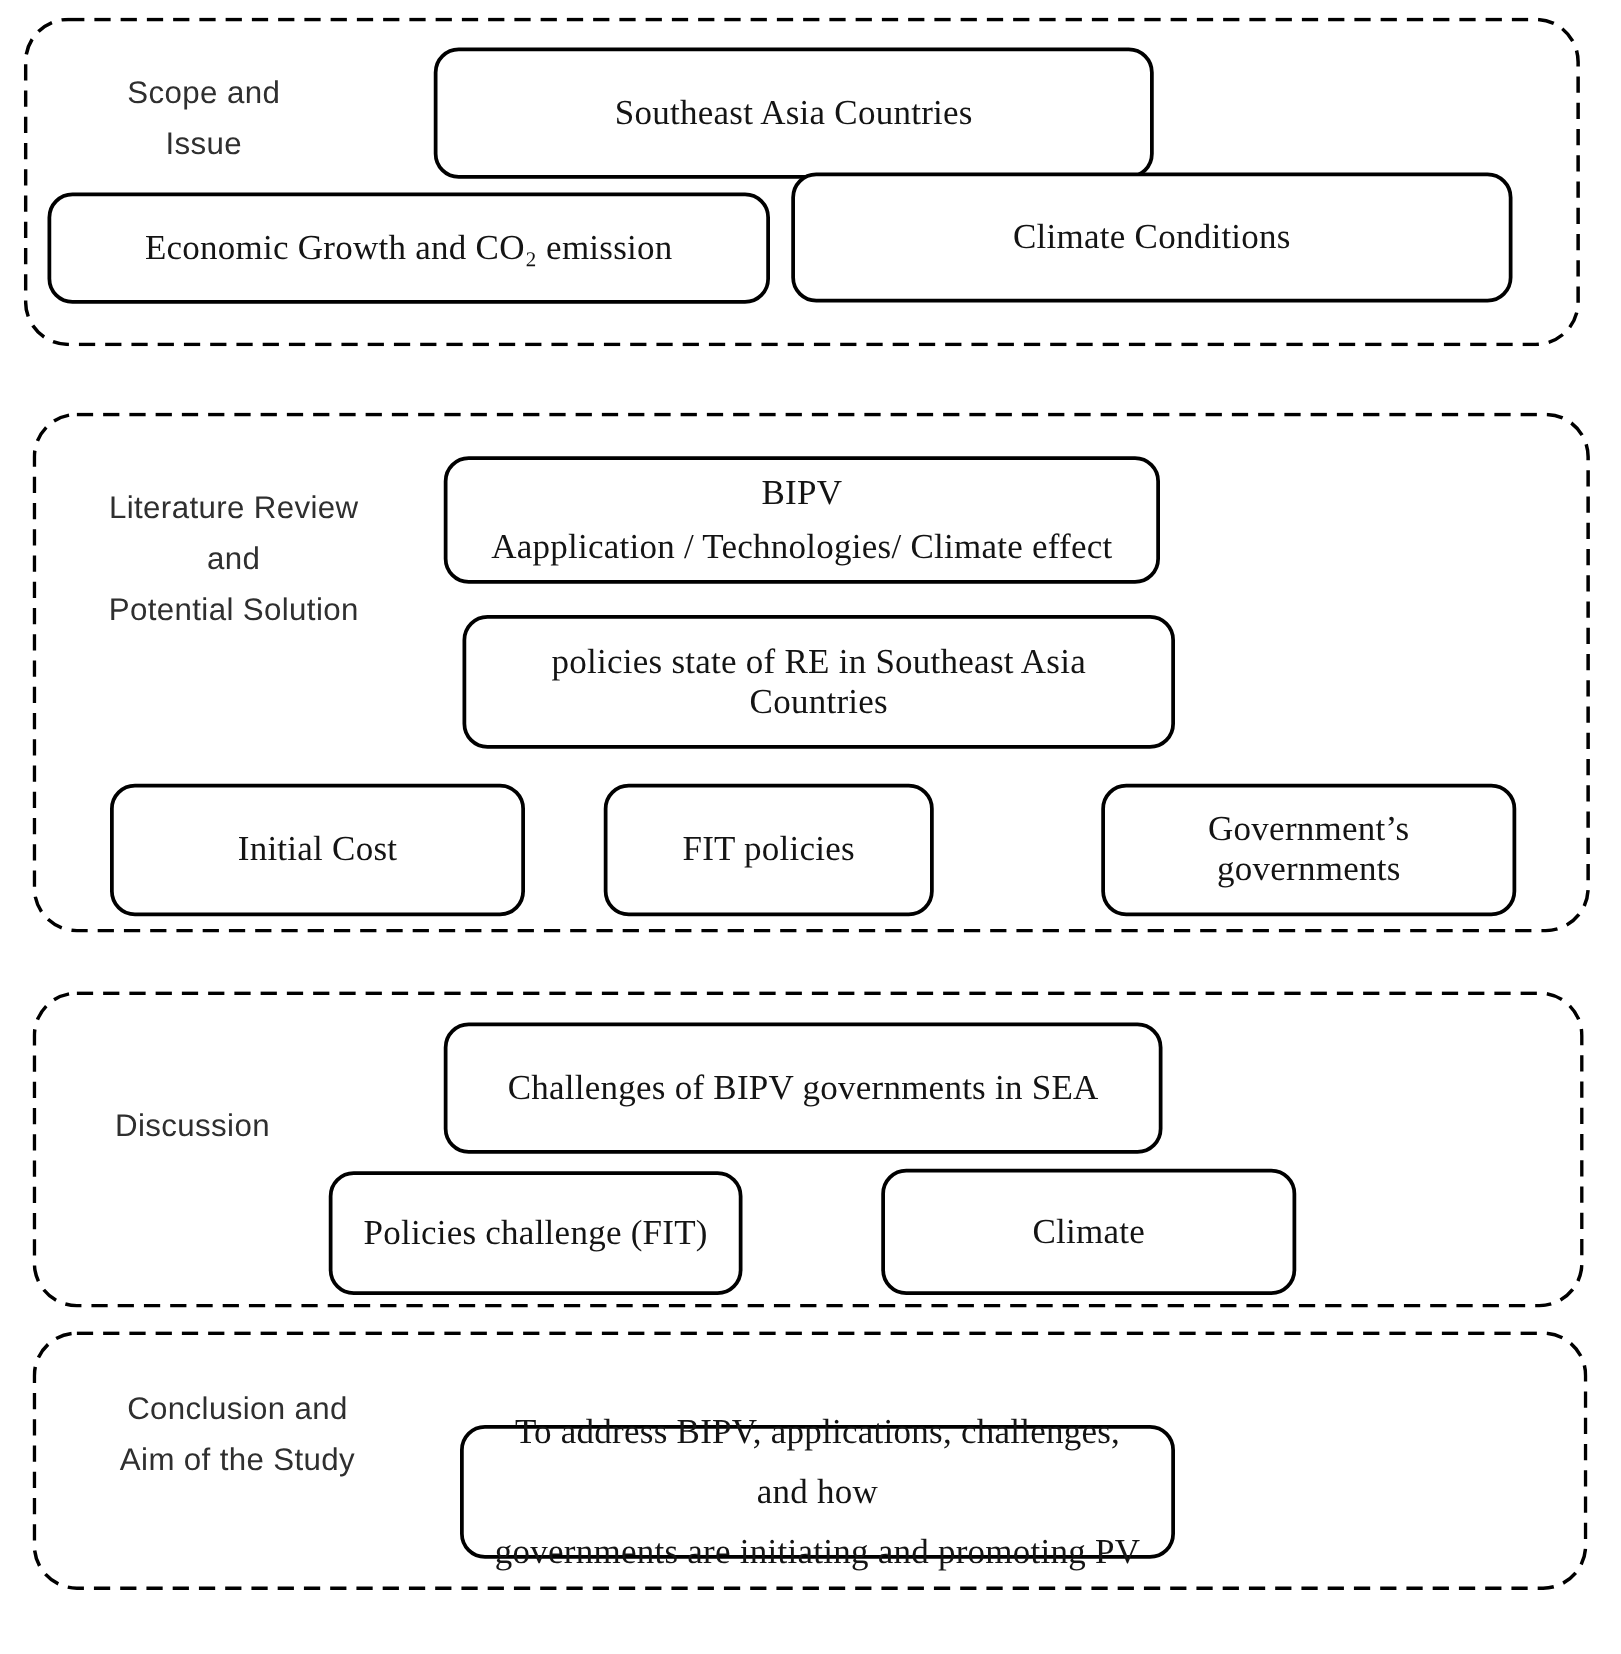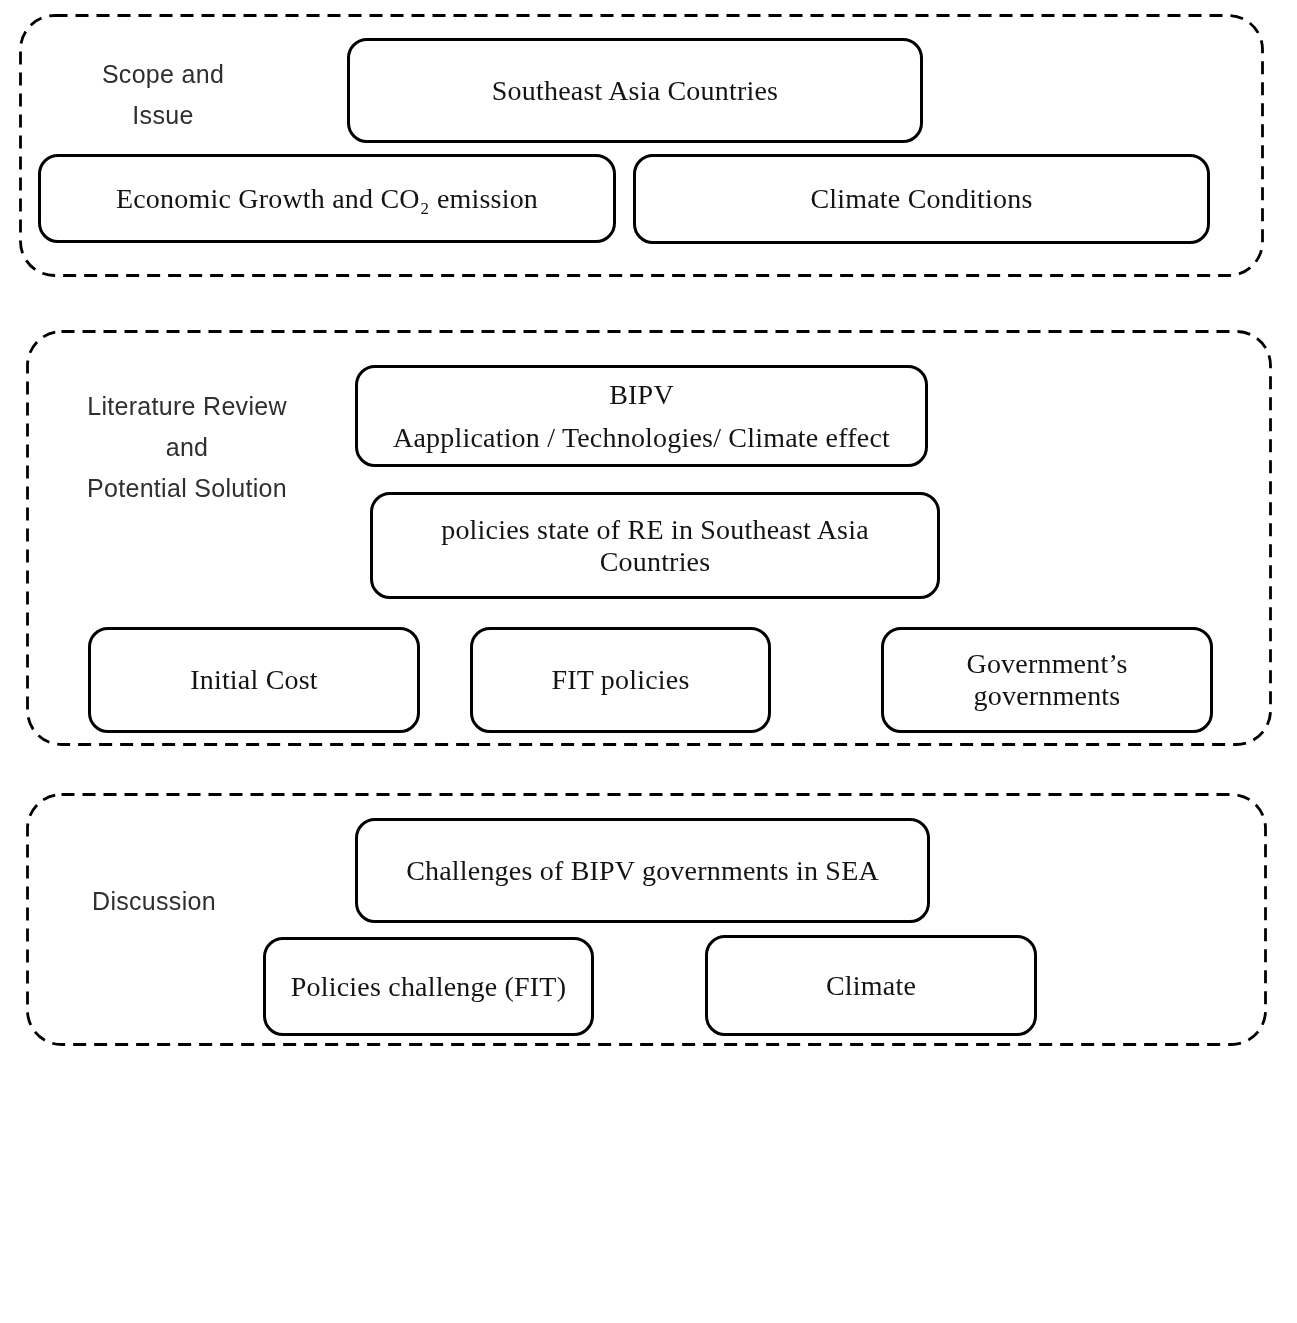--- a/index.html
+++ b/index.html
@@ -55,21 +55,21 @@
     <div class="glabel" style="left:34px;top:40px;width:220px">
       <div class="ln">Scope and</div>
       <div class="ln">Issue</div>
     </div>
     <div class="node" style="left:328px;top:24px;width:576px;height:105px">
       <span class="ln">Southeast Asia Countries</span>
     </div>
     <div class="node" style="left:19px;top:140px;width:578px;height:89px">
       <span class="ln">Economic Growth and CO₂ emission</span>
     </div>
-    <div class="node" style="left:614px;top:140px;width:577px;height:90px">
+    <div class="node" style="left:614px;top:124px;width:577px;height:104px">
       <span class="ln">Climate Conditions</span>
     </div>
   </div>
 
   <div class="group" style="left:26px;top:330px;width:1246px;height:416px">
     <svg class="dash" width="1246" height="416">
       <rect x="1.5" y="1.5" width="1243" height="413" rx="34" ry="34"></rect>
     </svg>
     <div class="glabel" style="left:31px;top:56px;width:260px">
       <div class="ln">Literature Review</div>
@@ -79,21 +79,21 @@
     <div class="node lh43" style="left:329px;top:35px;width:573px;height:102px">
       <span class="ln">BIPV</span>
       <span class="ln">Aapplication / Technologies/ Climate effect</span>
     </div>
     <div class="node" style="left:344px;top:162px;width:570px;height:107px">
       <span class="ln">policies state of RE in Southeast Asia Countries</span>
     </div>
     <div class="node" style="left:62px;top:297px;width:332px;height:106px">
       <span class="ln">Initial Cost</span>
     </div>
-    <div class="node" style="left:444px;top:297px;width:301px;height:106px">
+    <div class="node" style="left:457px;top:297px;width:264px;height:106px">
       <span class="ln">FIT policies</span>
     </div>
     <div class="node" style="left:855px;top:297px;width:332px;height:106px">
       <span class="ln">Government’s governments</span>
     </div>
   </div>
 
   <div class="group" style="left:26px;top:793px;width:1241px;height:253px">
     <svg class="dash" width="1241" height="253">
       <rect x="1.5" y="1.5" width="1238" height="250" rx="34" ry="34"></rect>
@@ -105,14 +105,27 @@
       <span class="ln">Challenges of BIPV governments in SEA</span>
     </div>
     <div class="node" style="left:237px;top:144px;width:331px;height:99px">
       <span class="ln">Policies challenge (FIT)</span>
     </div>
     <div class="node" style="left:679px;top:142px;width:332px;height:101px">
       <span class="ln">Climate</span>
     </div>
   </div>
 
+  <div class="group" style="left:26px;top:1065px;width:1244px;height:207px">
+    <svg class="dash" width="1244" height="207">
+      <rect x="1.5" y="1.5" width="1241" height="204" rx="34" ry="34"></rect>
+    </svg>
+    <div class="glabel" style="left:44px;top:42px;width:240px">
+      <div class="ln">Conclusion and</div>
+      <div class="ln">Aim of the Study</div>
+    </div>
+    <div class="node lh48" style="left:342px;top:75px;width:572px;height:107px">
+      <span class="ln">To address BIPV, applications, challenges, and how</span>
+      <span class="ln">governments are initiating and promoting PV</span>
+    </div>
+  </div>
 
 </div>
 
 </body></html>

